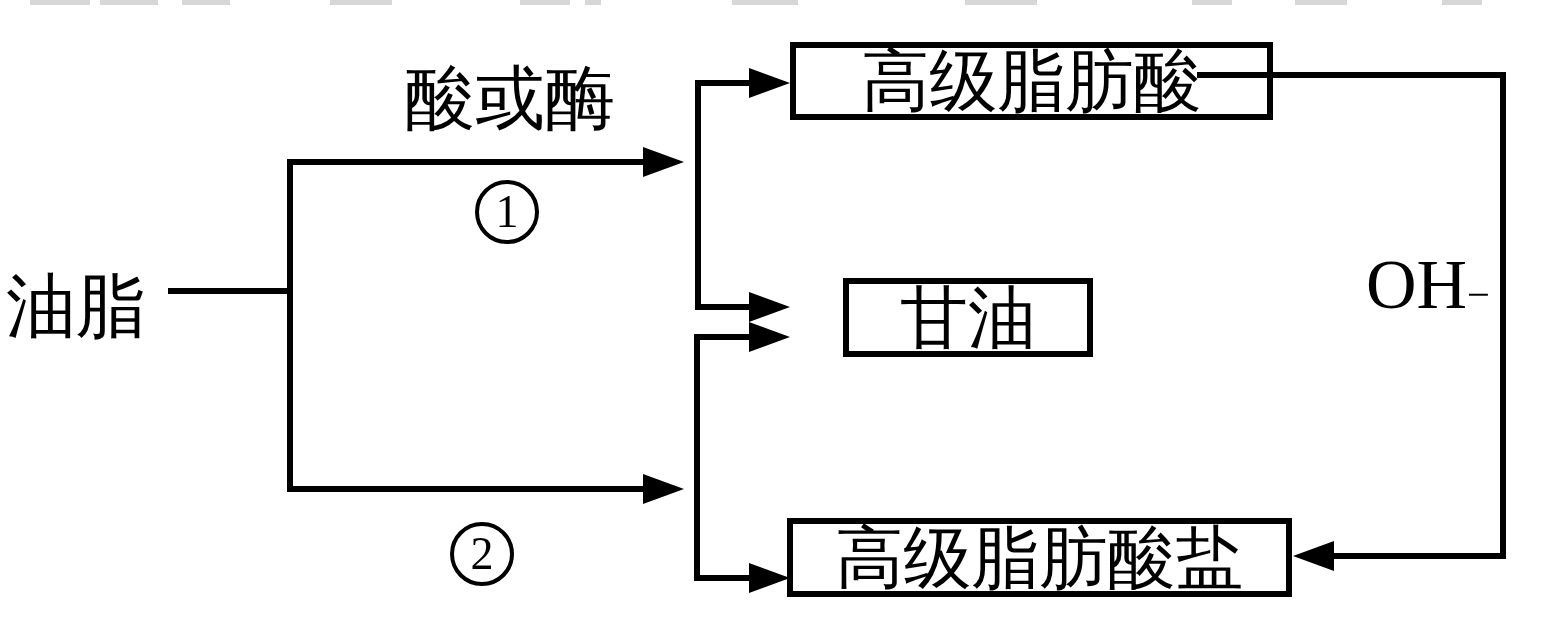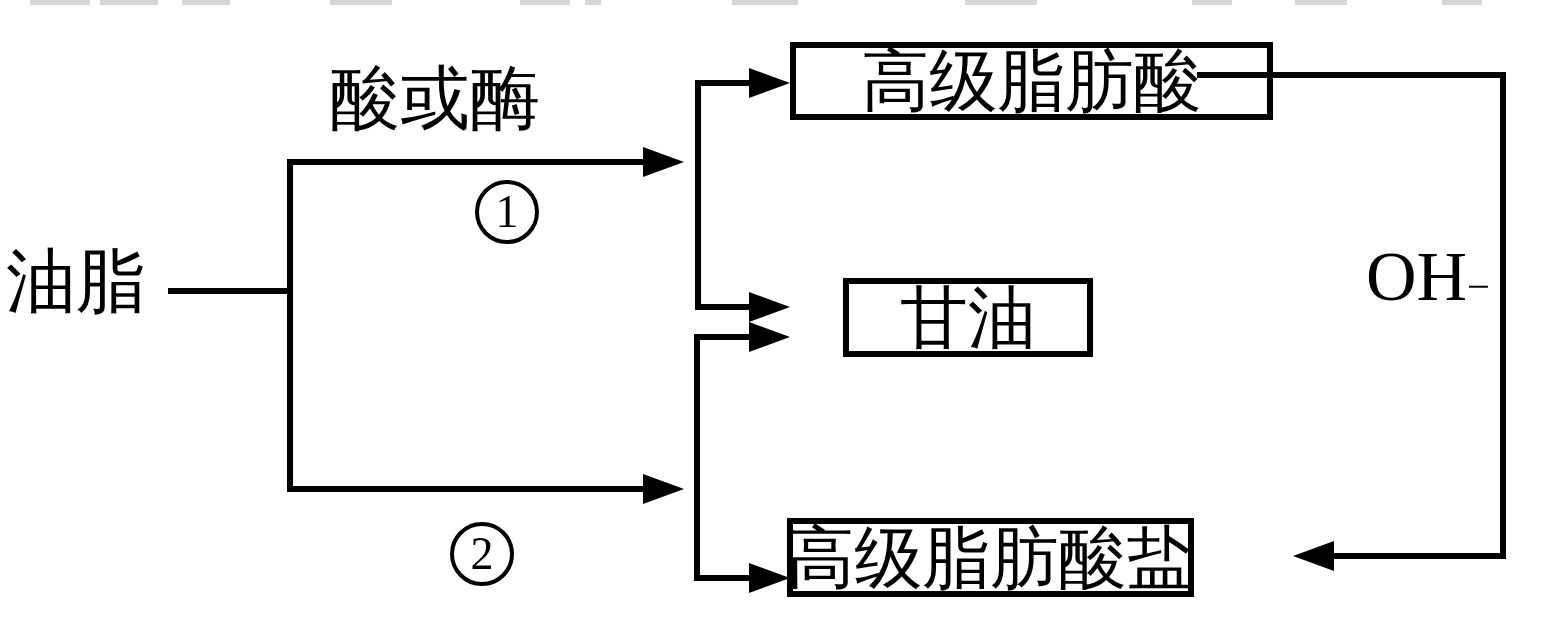--- a/index.html
+++ b/index.html
@@ -38,21 +38,21 @@
     line-height: 1;
     white-space: nowrap;
   }
   .label {
     position: absolute;
     font-size: 70px;
     line-height: 1.1;
     white-space: nowrap;
     color: #000;
   }
-  .centered { text-align: left; }
+  .centered { text-align: center; }
   .circle-step {
     position: absolute;
     box-sizing: border-box;
     width: 64px; height: 64px;
     border: 4px solid #000;
     border-radius: 50%;
     display: flex;
     align-items: center;
     justify-content: center;
     font-size: 46px;
@@ -89,21 +89,21 @@
     <div class="artifact" style="left:330px;width:62px;"></div>
     <div class="artifact" style="left:520px;width:50px;"></div>
     <div class="artifact" style="left:585px;width:16px;"></div>
     <div class="artifact" style="left:732px;width:66px;"></div>
     <div class="artifact" style="left:965px;width:72px;"></div>
     <div class="artifact" style="left:1192px;width:40px;"></div>
     <div class="artifact" style="left:1295px;width:52px;"></div>
     <div class="artifact" style="left:1442px;width:40px;"></div>
   </div>
 
-  <div class="label" style="left:6px; top:243px;">油脂</div>
+  <div class="label" style="left:6px; top:268px;">油脂</div>
 
   <div class="hline" style="left:168px; top:288px; width:122px;"></div>
 
   <div class="vline" style="left:287px; top:159px; height:333px;"></div>
 
   <div class="hline" style="left:287px; top:159px; width:360px;"></div>
   <div class="arrow-right" style="left:643px; top:147px;"></div>
 
   <div class="label centered" style="left:330px; top:60px; width:360px;">酸或酶</div>
 
@@ -132,26 +132,26 @@
   <div class="arrow-right" style="left:749px; top:563px;"></div>
 
   <div class="node-box" style="left:790px; top:42px; width:483px; height:78px;">
     <span>高级脂肪酸</span>
   </div>
 
   <div class="node-box" style="left:803px; top:278px; width:250px; height:79px;margin-left:40px;">
     <span>甘油</span>
   </div>
 
-  <div class="node-box" style="left:787px; top:518px; width:407px; height:79px;">
+  <div class="node-box" style="left:787px; top:518px; width:505px; height:79px;">
     <span>高级脂肪酸盐</span>
   </div>
 
   <div class="hline" style="left:1197px; top:72px; width:309px;"></div>
   <div class="vline" style="left:1500px; top:72px; height:487px;"></div>
   <div class="hline" style="left:1330px; top:553px; width:176px;"></div>
   <div class="arrow-left" style="left:1293px; top:541px;"></div>
 
-  <div class="reagent" style="left:1290px; top:242px; width:200px;">
+  <div class="reagent" style="left:1290px; top:250px; width:200px;">
     <span>OH</span><sup>−</sup>
   </div>
 
 </div>
 
 </body></html>

